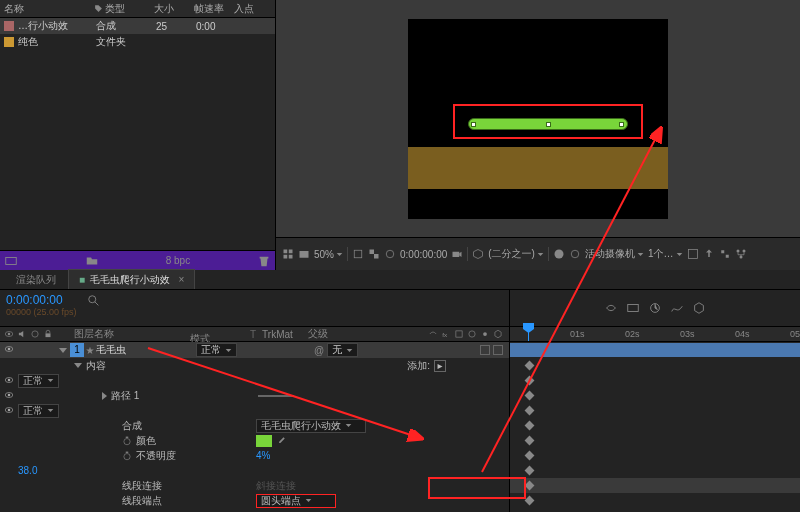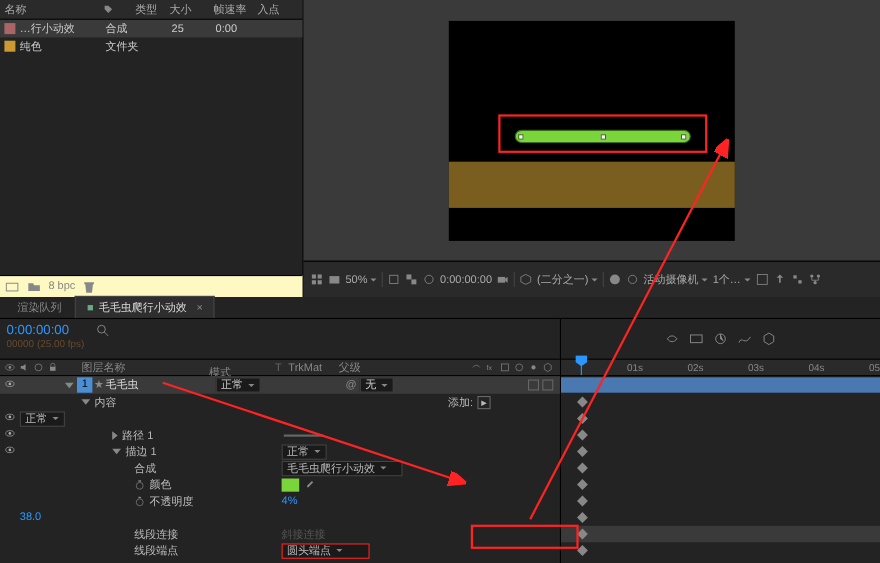--- a/index.html
+++ b/index.html
@@ -2,30 +2,30 @@
 <html><head>
 <meta charset="utf-8">
 <style>
   * { margin: 0; padding: 0; box-sizing: border-box; font-family: "Microsoft YaHei", Arial, sans-serif; }
   body { background: #1e1e1e; color: #ccc; font-size: 11px; width: 800px; height: 512px; overflow: hidden; position: relative; }
   .top { display: flex; height: 270px; }
   .project-panel { width: 276px; background: #232323; border-right: 1px solid #000; display: flex; flex-direction: column; }
   .proj-header { display: flex; align-items: center; height: 18px; background: #2a2a2a; border-bottom: 1px solid #000; font-size: 10px; color: #aaa; }
   .proj-col { padding: 0 4px; }
   .proj-col.name { width: 90px; }
-  .proj-col.type { width: 60px; display: flex; align-items: center; gap: 20px; }
+  .proj-col.type { width: 60px; display: flex; align-items: center; gap: 2px; }
   .proj-col.size { width: 40px; }
   .proj-col.rate { width: 40px; }
   .proj-col.in { width: 44px; }
   .tag-icon { width: 9px; height: 9px; fill: #888; }
   .proj-row { display: flex; align-items: center; height: 16px; padding-left: 4px; font-size: 10px; color: #ccc; }
   .proj-row .swatch { width: 10px; height: 10px; margin-right: 4px; }
   .proj-row.sel { background: #3a3a3a; }
   .proj-rest { flex: 1; }
-  .proj-footer { height: 20px; background: #fef9c3; border-top: 1px solid #000; display: flex; align-items: center; gap: 6px; padding: 0 4px; }
+  .proj-footer { height: 20px; background: #4c1d95; border-top: 1px solid #000; display: flex; align-items: center; gap: 6px; padding: 0 4px; justify-content: space-between; }
   .ft-ico { width: 14px; height: 14px; fill: #888; }
   .ft-txt { font-size: 10px; color: #888; }
   .preview-panel { flex: 1; background: #232323; display: flex; flex-direction: column; }
   .canvas-wrap { flex: 1; background: #3a3a3a; display: flex; align-items: center; justify-content: center; }
   .canvas { width: 260px; height: 200px; background: #000; position: relative; }
   .ground { position: absolute; bottom: 30px; left: 0; right: 0; height: 42px; background: #7a5e1f; }
   .capsule-box { position: absolute; top: 85px; left: 45px; width: 190px; height: 35px; border: 2px solid #ff2323; }
   .capsule-box::after { content: ""; position: absolute; top: -15px; left: 92px; width: 7px; height: 7px; background: #000; transform: rotate(45deg); }
   .capsule { position: absolute; top: 99px; left: 60px; width: 160px; height: 12px; background: #79d53a; border: 1px solid #3a6b1a; border-radius: 6px; }
   .capsule .dot { position: absolute; top: 3px; width: 5px; height: 5px; background: #fff; border: 1px solid #3a6b1a; }
@@ -370,25 +370,20 @@
         <div class="prop-val">
             <span style="width:36px;height:2px;background:#666;margin-left:2px"></span>
           </div>
       </div>
 
       <div class="prop-row">
         <div class="lr-vis"><svg class="eye" viewBox="0 0 16 16">
               <ellipse cx="8" cy="8" rx="6" ry="4" fill="none" stroke="#aaa"></ellipse>
               <circle cx="8" cy="8" r="2" fill="#aaa"></circle>
             </svg></div>
-        <div class="prop-name">
-            <span class="prop-indent" style="width:80px"></span>
-            <div class="tw"></div>
-            <span>描边 1</span>
-          </div>
         <div class="prop-val">
             <span class="ddw">
               <span>正常</span>
               <svg class="chev" viewBox="0 0 10 10">
                 <path d="M1 3l4 4 4-4z"></path>
               </svg>
             </span>
           </div>
       </div>
 

